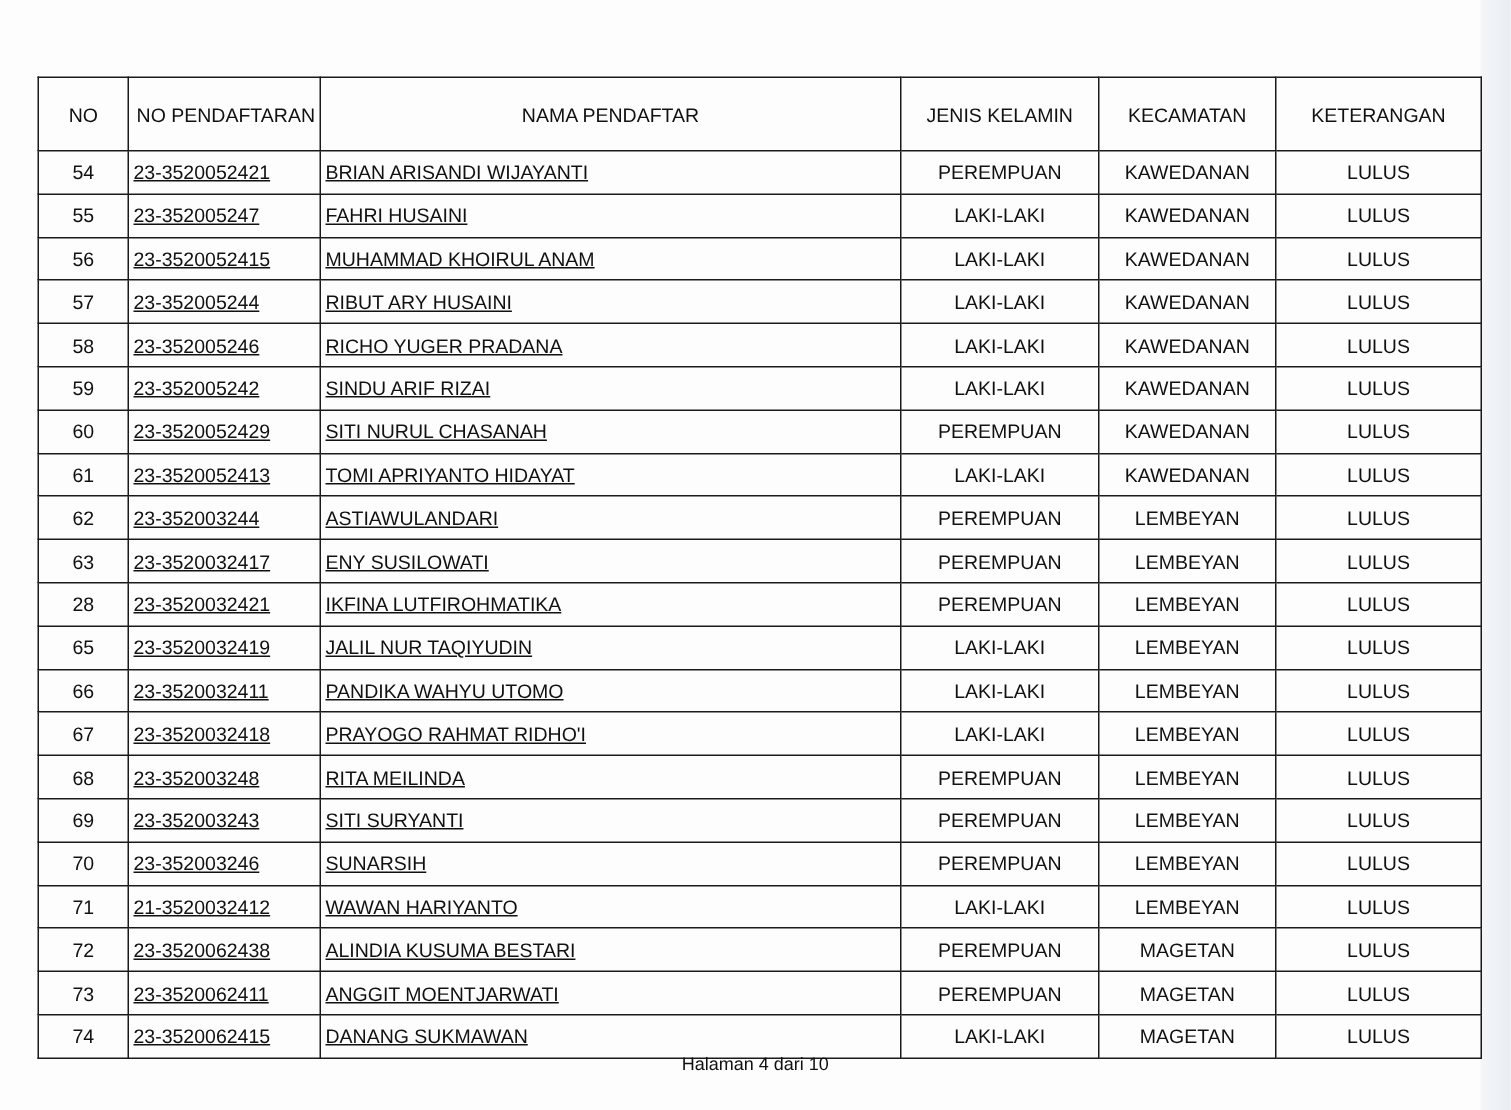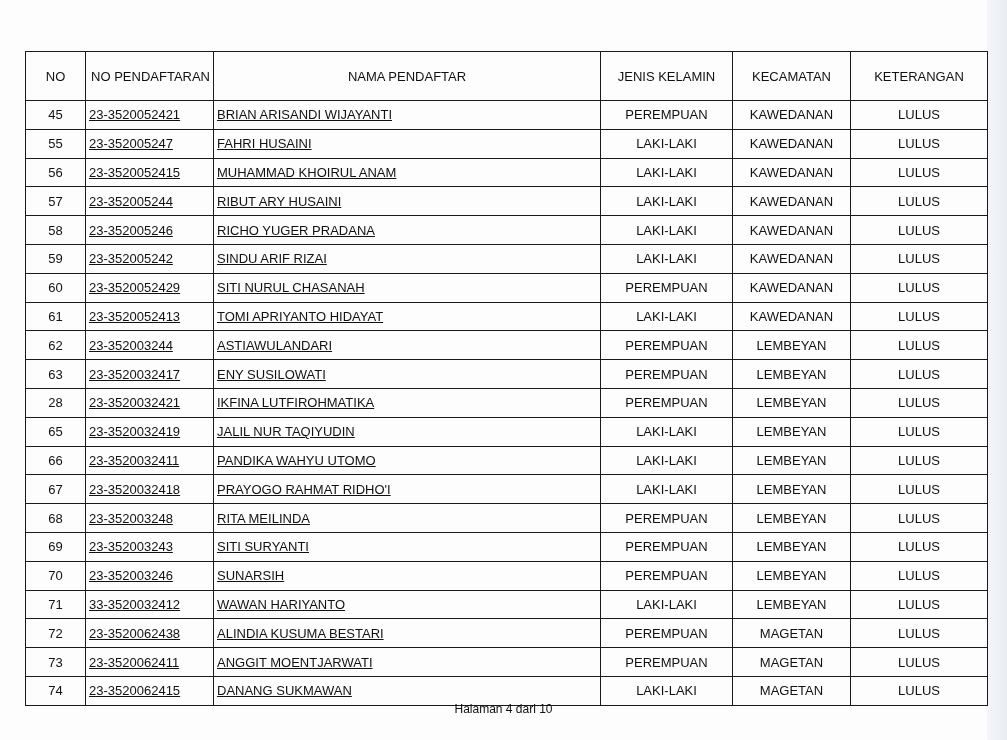--- a/index.html
+++ b/index.html
@@ -52,21 +52,21 @@
         <th>NO</th>
         <th class="left">NO PENDAFTARAN</th>
         <th>NAMA PENDAFTAR</th>
         <th>JENIS KELAMIN</th>
         <th>KECAMATAN</th>
         <th>KETERANGAN</th>
       </tr>
     </thead>
     <tbody id="rows">
         <tr>
-          <td class="center">45</td>
+          <td class="center">54</td>
           <td class="left">23-3520052421</td>
           <td class="left">BRIAN ARISANDI WIJAYANTI</td>
           <td class="center">PEREMPUAN</td>
           <td class="center">KAWEDANAN</td>
           <td class="center">LULUS</td>
         </tr>
         <tr>
           <td class="center">55</td>
           <td class="left">23-352005247</td>
           <td class="left">FAHRI HUSAINI</td>
@@ -189,21 +189,21 @@
         <tr>
           <td class="center">70</td>
           <td class="left">23-352003246</td>
           <td class="left">SUNARSIH</td>
           <td class="center">PEREMPUAN</td>
           <td class="center">LEMBEYAN</td>
           <td class="center">LULUS</td>
         </tr>
         <tr>
           <td class="center">71</td>
-          <td class="left">33-3520032412</td>
+          <td class="left">21-3520032412</td>
           <td class="left">WAWAN HARIYANTO</td>
           <td class="center">LAKI-LAKI</td>
           <td class="center">LEMBEYAN</td>
           <td class="center">LULUS</td>
         </tr>
         <tr>
           <td class="center">72</td>
           <td class="left">23-3520062438</td>
           <td class="left">ALINDIA KUSUMA BESTARI</td>
           <td class="center">PEREMPUAN</td>

